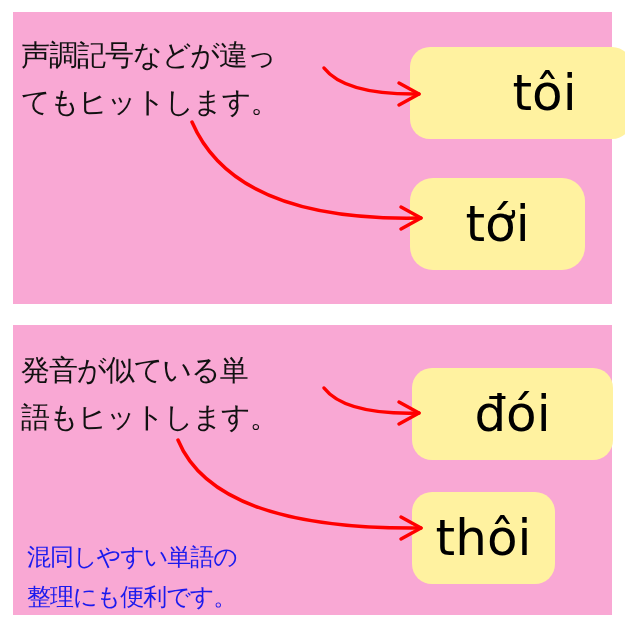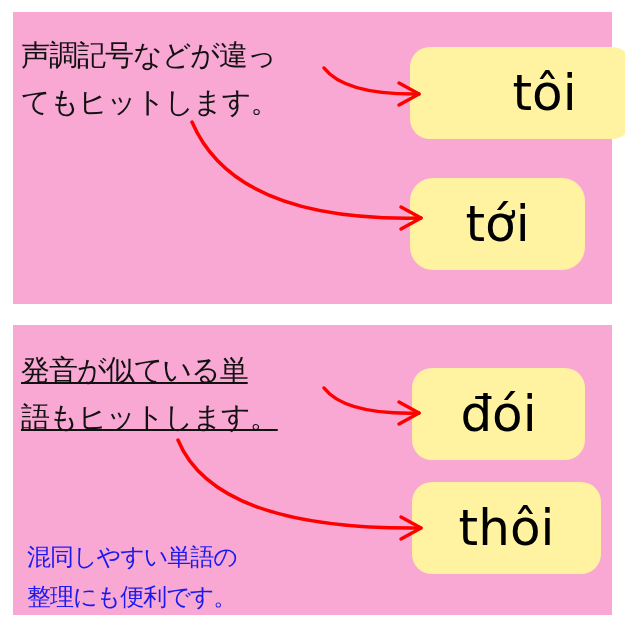--- a/index.html
+++ b/index.html
@@ -4,21 +4,21 @@
   <style>
     html, body { margin: 0; padding: 0; background: #ffffff; }
     body { width: 625px; height: 627px; position: relative; overflow: hidden;
       font-family: "DejaVu Sans", sans-serif; }
     .panel { position: absolute; left: 13px; width: 599px; background: #f9a8d4; }
     #panel1 { top: 12px; height: 292px; }
     #panel2 { top: 325px; height: 290px; }
     .desc { position: absolute; left: 8px; font-size: 29px; line-height: 47px; color: #111111;
       white-space: pre; letter-spacing: -1px; }
     #panel1 .desc { top: 20px; }
-    #panel2 .desc { top: 22px; text-decoration: underline; }
+    #panel2 .desc { top: 22px; }
     .word-box { position: absolute; left: 397px; width: 175px; height: 92px;
       background: #fff2a0; border-radius: 20px; display: flex; align-items: center;
       justify-content: center; font-size: 50px; color: #000000; }
     .note { position: absolute; left: 14px; top: 212px; font-size: 24px; line-height: 40px;
       color: #1a1aee; white-space: pre; letter-spacing: -1px; }
     svg.arrows { position: absolute; left: 0; top: 0; width: 625px; height: 627px; pointer-events: none; }
   </style>
 </head>
 <body>
 
@@ -29,24 +29,24 @@
     <span>tôi</span>
   </div>
   <div class="word-box" style="top:166px;border-radius:23px;">
     <span>tới</span>
   </div>
 </div>
 
 <div class="panel" id="panel2">
   <div class="desc">発音が似ている単
 語もヒットします。</div>
-  <div class="word-box" style="top:43px; left:399px; width:173px;">
+  <div class="word-box" style="top:43px; left:399px; width:201px;">
     <span>đói</span>
   </div>
-  <div class="word-box" style="top:157px; left:399px; width:189px;">
+  <div class="word-box" style="top:167px; left:399px; width:143px;">
     <span>thôi</span>
   </div>
   <div class="note">混同しやすい単語の
 整理にも便利です。</div>
 </div>
 
 <svg class="arrows" viewBox="0 0 625 627">
   <g fill="none" stroke="#ff0000" stroke-width="3.5" stroke-linecap="round" stroke-linejoin="round">
     <g>
       <path d="M324 68 Q345 95 419 94"></path>

